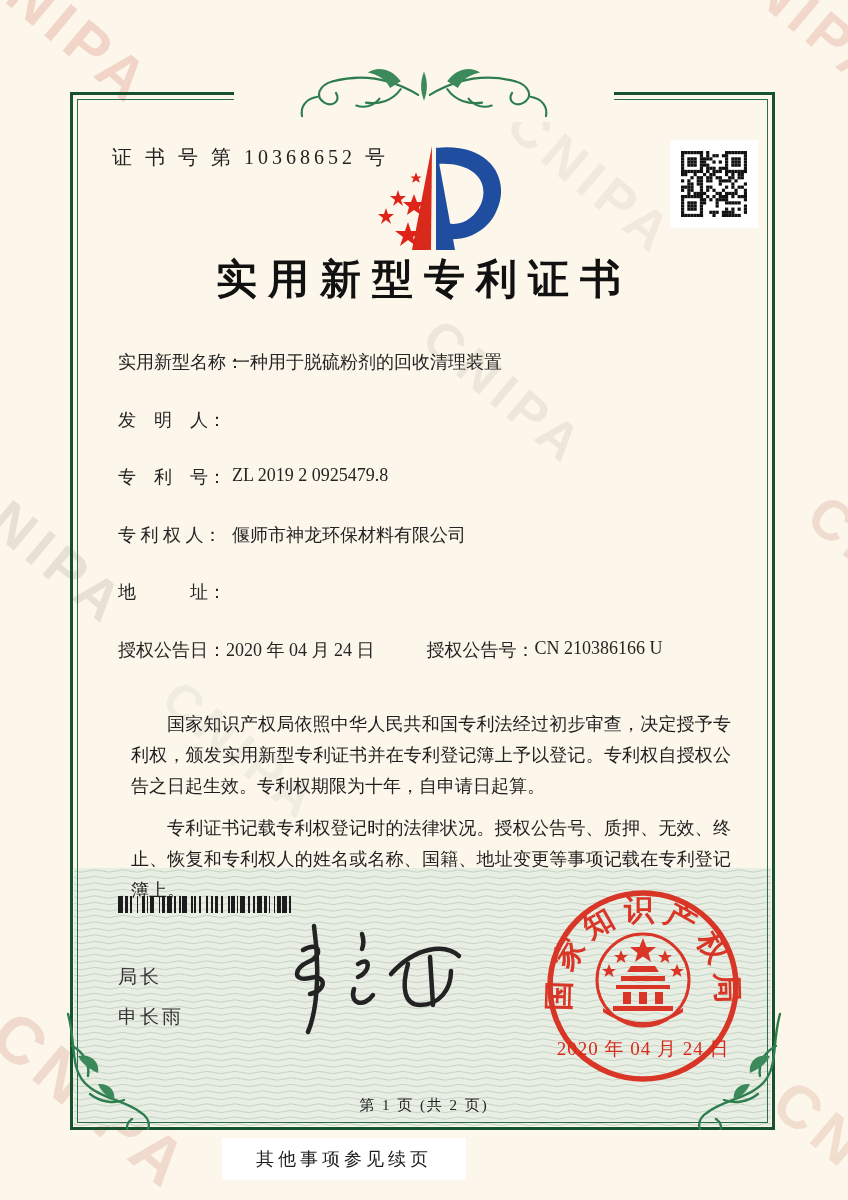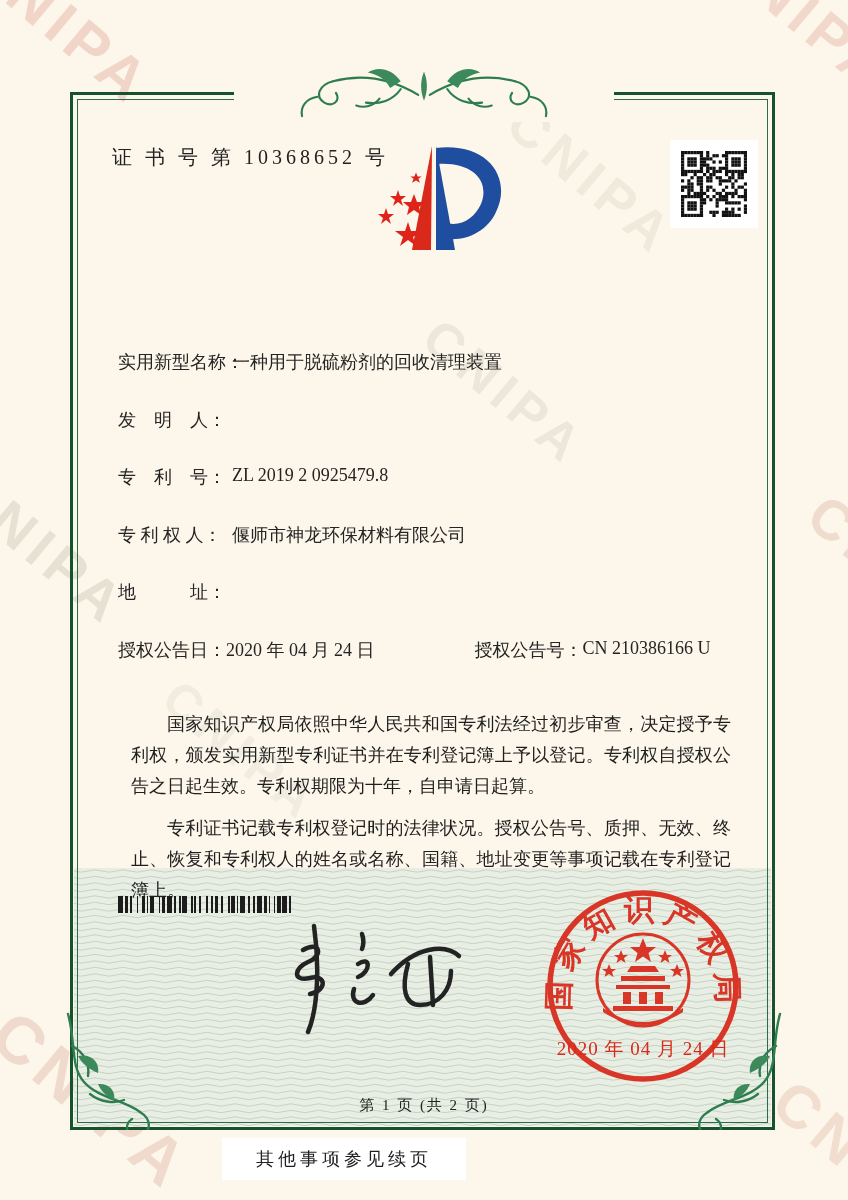--- a/index.html
+++ b/index.html
@@ -33,21 +33,21 @@
     display:flex;align-items:center;justify-content:center;}
   .title{
     position:absolute;left:0;top:252px;width:848px;text-align:center;
     font-size:41px;font-weight:bold;letter-spacing:11px;color:#111;
   }
   .fields{position:absolute;left:118px;top:350px;width:624px;font-size:18px;color:#242424;}
   .frow{display:flex;margin-bottom:33.5px;white-space:pre;}
   .frow .lab{width:114px;flex:none;}
   .frow .val{flex:1;white-space:pre-wrap;}
   .grant-row{display:flex;white-space:pre;}
-  .grant-row .pair2{margin-left:100px;}
+  .grant-row .pair2{margin-left:52px;}
   .paras{
     position:absolute;left:120px;top:698px;width:622px;
     font-size:18px;line-height:31px;color:#1e1e1e;text-align:justify;
   }
   .paras p{margin:11px;text-indent:2em;}
   .band{
     position:absolute;left:74px;top:868px;width:697px;height:258px;
     background:#e8eee4;overflow:hidden;
   }
   .band svg{position:absolute;left:0;top:0;}
@@ -454,20 +454,21 @@
         <rect x="12.57" y="56.57" width="3.19" height="3.19" fill="#111"></rect>
         <rect x="25.14" y="18.86" width="3.19" height="3.19" fill="#111"></rect>
         <rect x="18.86" y="25.14" width="3.19" height="3.19" fill="#111"></rect>
         <rect x="31.43" y="18.86" width="3.19" height="3.19" fill="#111"></rect>
         <rect x="18.86" y="31.43" width="3.19" height="3.19" fill="#111"></rect>
         <rect x="37.71" y="18.86" width="3.19" height="3.19" fill="#111"></rect>
         <rect x="18.86" y="37.71" width="3.19" height="3.19" fill="#111"></rect>
       </svg>
   </div>
 
+  <div class="title">实用新型专利证书</div>
 
   <div class="fields">
     <div class="frow">
       <span class="lab">实用新型名称：</span>
       <span class="val">一种用于脱硫粉剂的回收清理装置</span>
     </div>
     <div class="frow">
       <span class="lab">发　明　人：</span>
     </div>
     <div class="frow">
@@ -554,20 +555,24 @@
       <div style="width: 1.7px; background: rgb(28, 28, 28);"></div>
       <div style="width: 1.7px; background: transparent;"></div>
       <div style="width: 3.4px; background: rgb(28, 28, 28);"></div>
       <div style="width: 1.7px; background: transparent;"></div>
       <div style="width: 5.1px; background: rgb(28, 28, 28);"></div>
       <div style="width: 1.7px; background: transparent;"></div>
       <div style="width: 1.7px; background: rgb(28, 28, 28);"></div>
       <div style="width: 3.4px; background: transparent;"></div>
     </div>
 
+  <div class="officer">
+    <div>局长</div>
+    <div>申长雨</div>
+  </div>
 
   <svg class="signature" viewBox="0 0 212 132">
     <g stroke="#232323" stroke-width="4.5" fill="none" stroke-linecap="round" stroke-linejoin="round">
       <path d="M45,38 C62,28 66,44 50,50 C36,56 34,70 52,66 C68,62 70,78 52,82"></path>
       <path d="M56,14 C61,48 61,94 50,120"></path>
       <path d="M104,22 c2,6 2,10 0,15"></path>
       <path d="M100,52 C113,43 113,60 100,65"></path>
       <path d="M96,77 C91,92 106,96 115,83"></path>
       <path d="M133,62 C157,35 187,31 201,44"></path>
       <path d="M150,52 C143,77 147,93 162,93 C181,93 193,78 193,59"></path>

